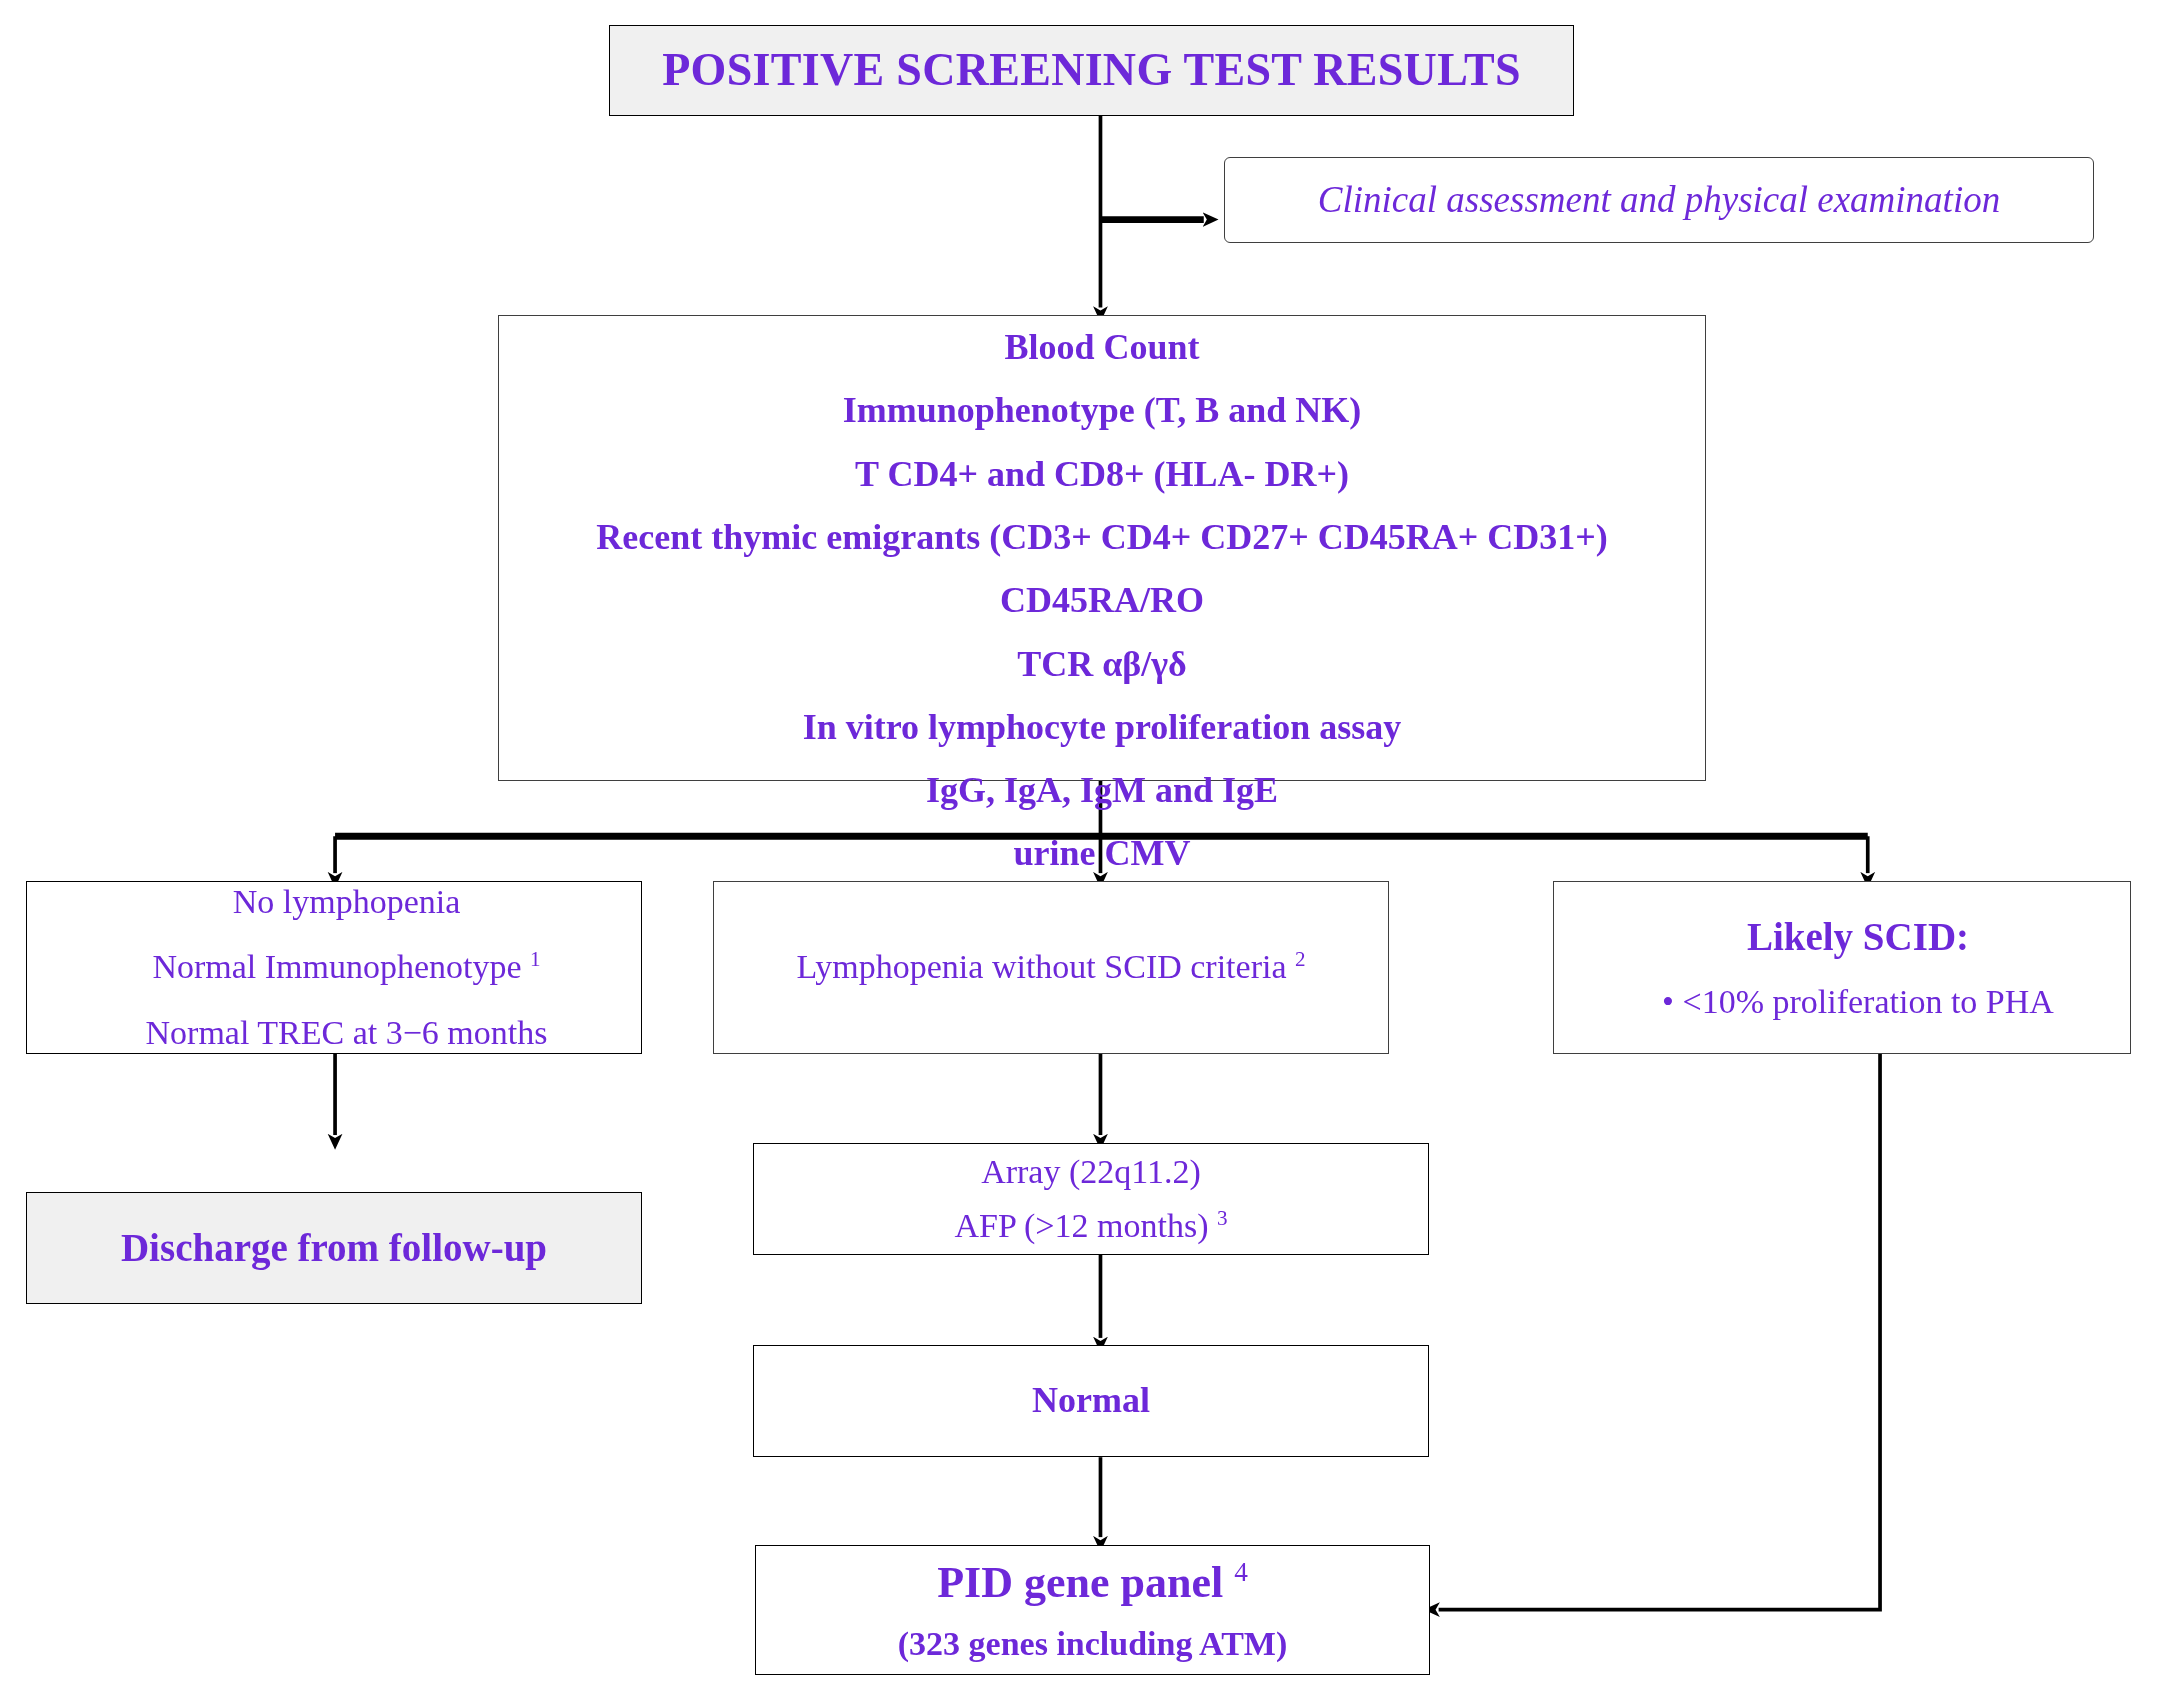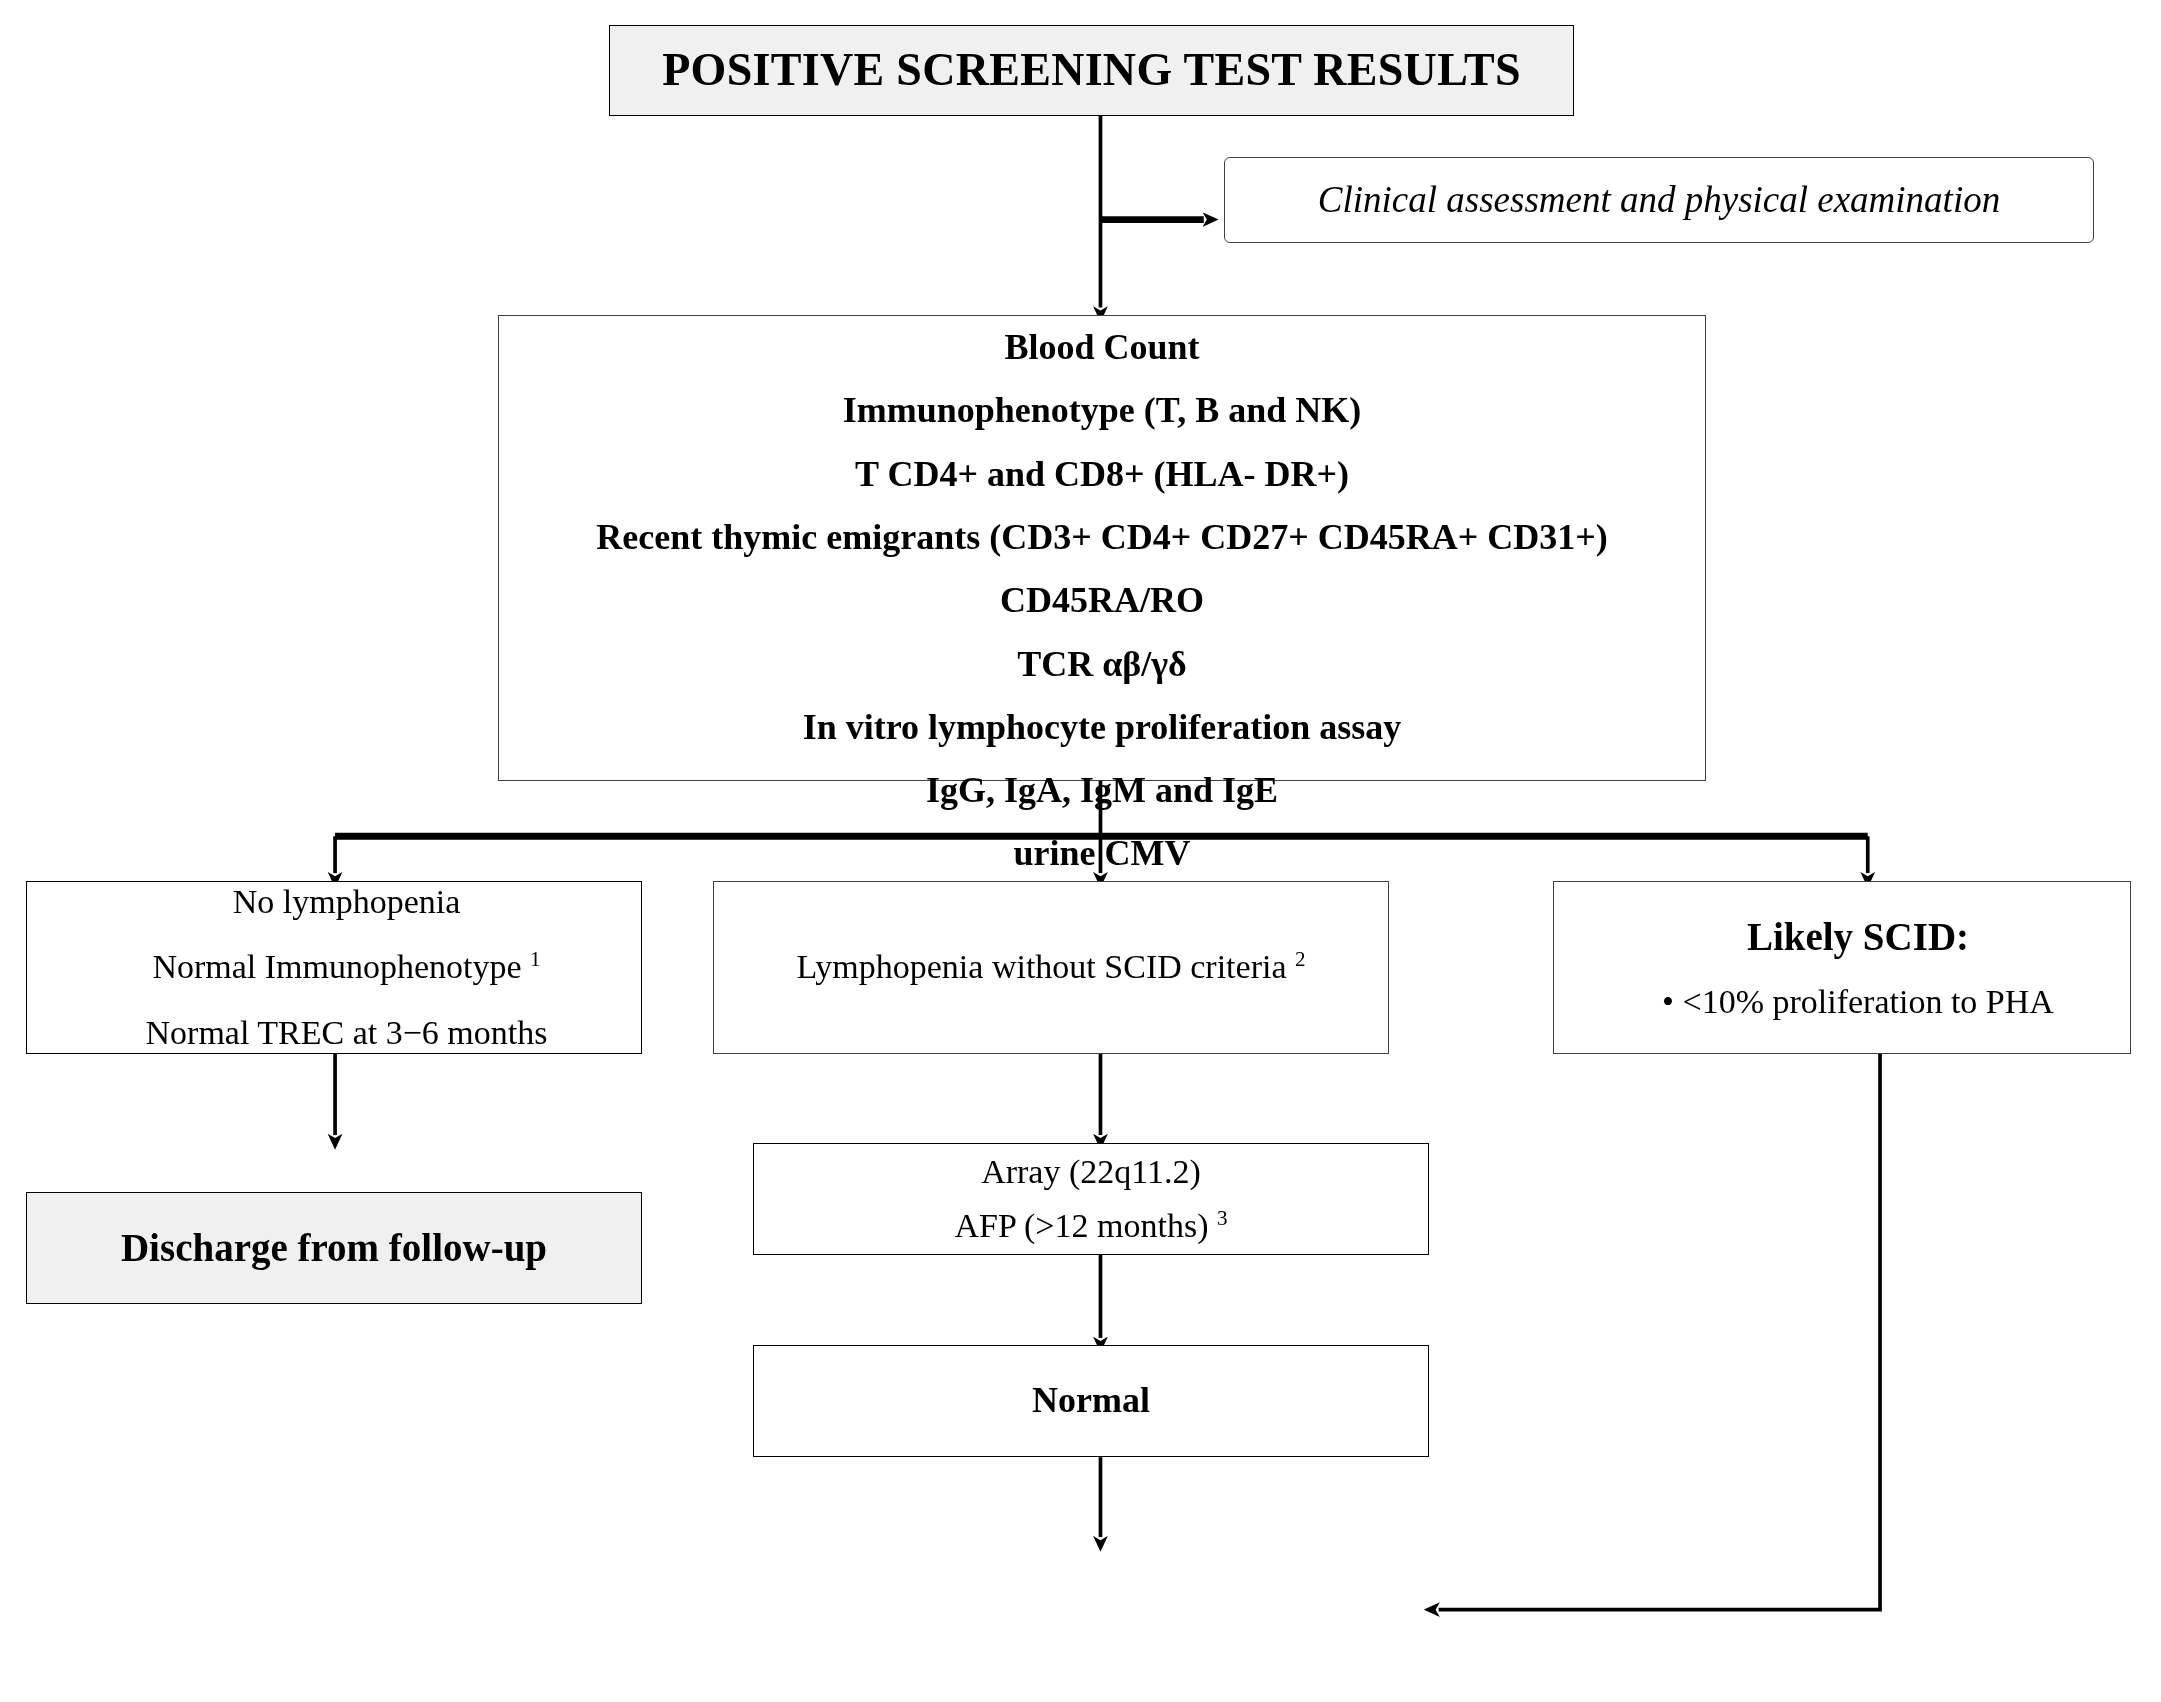--- a/index.html
+++ b/index.html
@@ -26,21 +26,21 @@
   .node {
     position: absolute;
     box-sizing: border-box;
     background: #ffffff;
     border: 1.8px solid #3f3f3f;
     display: flex;
     flex-direction: column;
     align-items: center;
     justify-content: center;
     text-align: center;
-    color: #000000;
+    color: #6d28d9;
     line-height: 1.42;
   }
   .node.shaded {
     background: #f0f0f0;
     border-color: #000000;
   }
   .node.dark-border {
     border-color: #000000;
   }
   .line {
@@ -194,15 +194,19 @@
 
   <div class="node dark-border" id="node-array">
     <span class="line">Array (22q11.2)</span>
     <span class="line"><span>AFP (&gt;12 months)</span> <sup>3</sup></span>
   </div>
 
   <div class="node dark-border" id="node-normal">
     <span class="line">Normal</span>
   </div>
 
+  <div class="node dark-border" id="node-pid">
+    <span class="line headline"><span>PID gene panel</span> <sup>4</sup></span>
+    <span class="line subline">(323 genes including ATM)</span>
+  </div>
 
 </div>
 
 
 </body></html>

